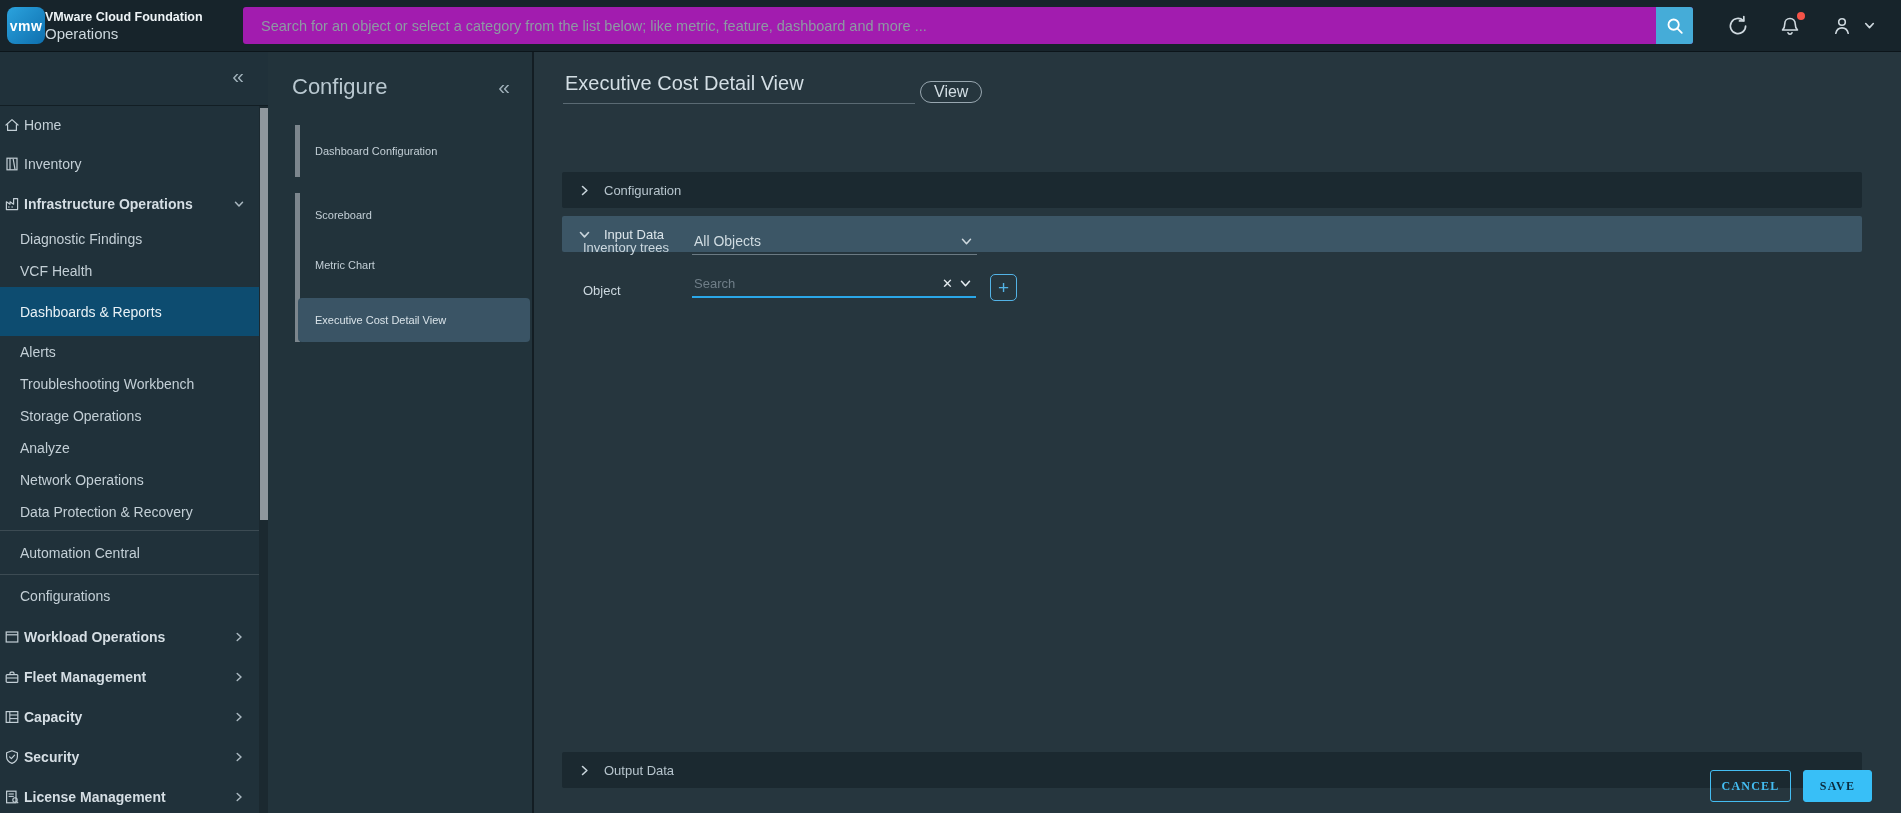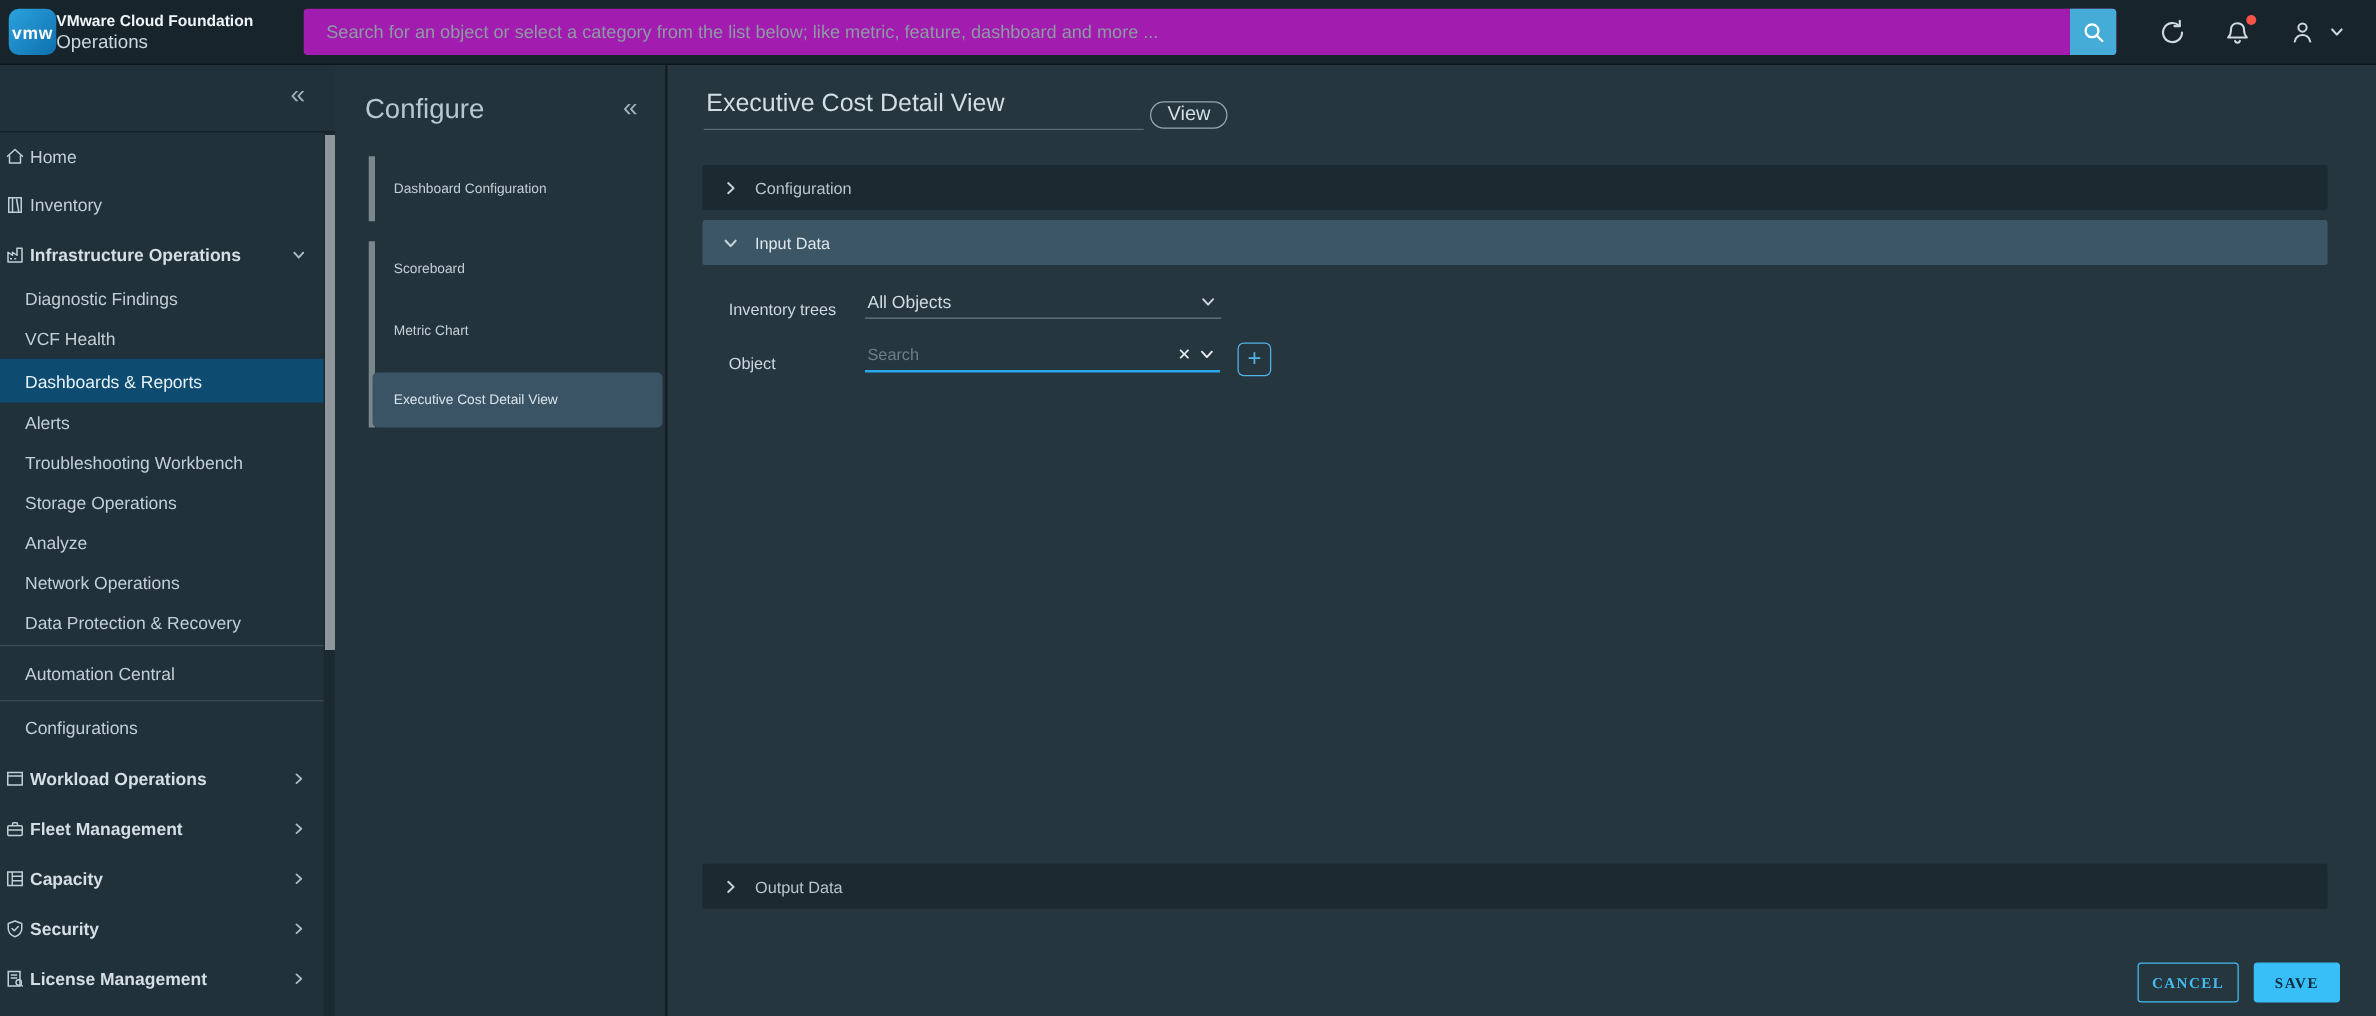--- a/index.html
+++ b/index.html
@@ -97,28 +97,28 @@
     border-bottom:1px solid #5a6a73; color:#d3dee4; font-size:20px; padding:0 0 6px 2px;
     font-family:"Liberation Sans",sans-serif;
   }
   .view-pill{
     position:absolute; left:386px; top:29px; height:22px; padding:0 13px;
     border:1px solid #98a7b0; border-radius:11px; background:transparent;
     color:#d3dee4; font-size:16px; display:flex; align-items:center; cursor:pointer;
   }
   .acc-row{
     position:absolute; left:28px; width:1300px; height:36px; border-radius:2px;
-    background:#1b2930; display:flex; align-items:center; padding-left:16px; cursor:pointer;
+    background:#1b2930; display:flex; align-items:center; padding-left:16px; cursor:pointer;margin-top:40px;
   }
   .acc-row .chev{ color:#c8d4db; }
   .acc-label{ margin-left:13px; font-size:13px; color:#b7c5cd;}
   .acc-config{ top:80px; }
   .acc-input{ top:124px; background:#3c5666;}
   .acc-input .acc-label{ color:#dde6eb;}
-  .acc-output{ top:639px; }
+  .acc-output{ top:660px; }
 
   .form-label{ position:absolute; left:49px; font-size:13px; color:#ccd8df;}
   .lbl-inv{ top:188px; }
   .lbl-obj{ top:231px; }
   .inv-select{
     position:absolute; left:158px; top:176px; width:285px; height:27px;
     border-bottom:1px solid #6b7a83; display:flex; align-items:center; cursor:pointer;
   }
   .inv-value{ font-size:14px; color:#d0dce2; padding-left:2px; flex:1;}
   .inv-select .chev{ color:#cfd9df; margin-right:4px;}
@@ -242,21 +242,21 @@
           </svg>
         </span>
     </div>
 
     <div class="nav-row" style="height:32px">
         <span>Diagnostic Findings</span>
       </div>
     <div class="nav-row" style="height:32px">
         <span>VCF Health</span>
       </div>
-    <div class="nav-row selected" style="height:35px">
+    <div class="nav-row selected" style="height:49px">
         <span>Dashboards &amp; Reports</span>
       </div>
     <div class="nav-row" style="height:32px">
         <span>Alerts</span>
       </div>
     <div class="nav-row" style="height:32px">
         <span>Troubleshooting Workbench</span>
       </div>
     <div class="nav-row" style="height:32px">
         <span>Storage Operations</span>

